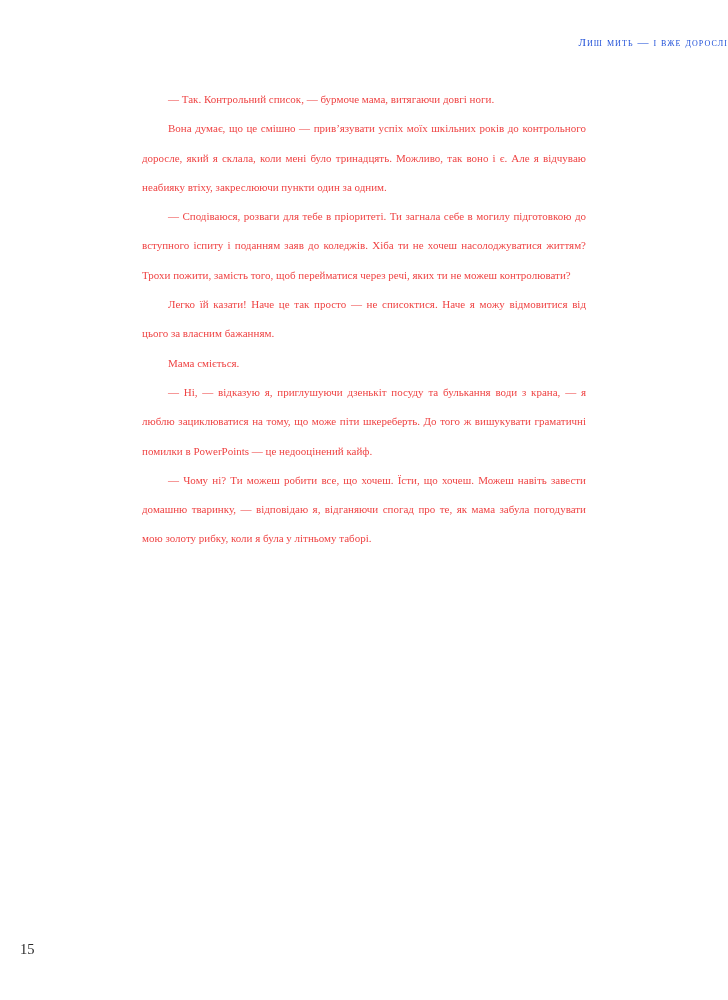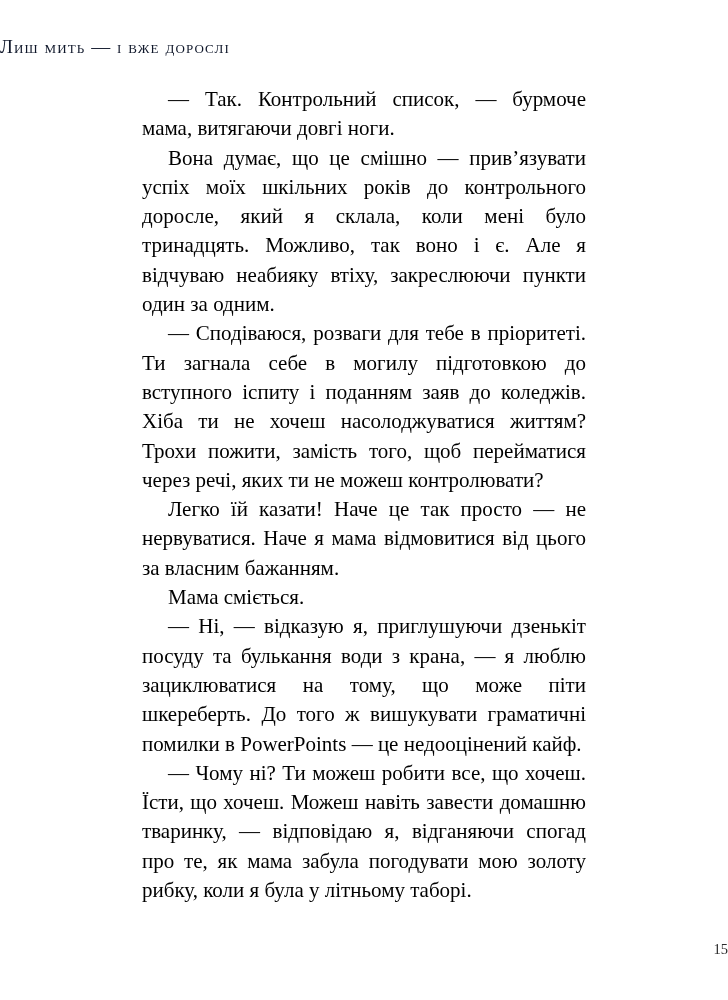--- a/index.html
+++ b/index.html
@@ -19,67 +19,67 @@
     height: 1000px;
     box-sizing: border-box;
     padding: 0;
     overflow: hidden;
   }
   .running-head {
     position: absolute;
     top: 36px;
     left: 0;
     right: 0;
-    text-align: left;
+    text-align: right;
     font-family: "Liberation Serif", serif;
     font-variant: small-caps;
-    font-size: 19px;
+    font-size: 11px;
     letter-spacing: 1.1px;
-    color: #0f172a;
+    color: #1d4ed8;
     white-space: nowrap;
   }
   .text-block {
     position: absolute;
     top: 85px;
     left: 142px;
     width: 444px;
   }
   .text-block p {
     margin: 0;
     text-indent: 26px;
     text-align: justify;
     text-justify: inter-word;
-    font-size: 21px;
+    font-size: 11px;
     line-height: 29.3px;
-    color: #000000;
+    color: #ef4444;
     hyphens: manual;
   }
   .folio {
     position: absolute;
     bottom: 42px;
     left: 0;
     right: 0;
-    text-align: right;
+    text-align: left;
     font-size: 14.5px;
     color: #2a2a2a;
     margin-left: 20px;
   }
 </style>
 </head>
 <body>
 
 <div class="page">
 
   <div class="running-head">Лиш мить — і вже дорослі</div>
 
   <div class="text-block">
     <p>— Так. Контрольний список, — бурмоче мама, витягаючи довгі ноги.</p>
     <p>Вона думає, що це смішно — прив’язувати успіх моїх шкільних років до контрольного доросле, який я склала, коли мені було тринадцять. Можливо, так воно і є. Але я відчуваю неабияку втіху, закреслю­ючи пункти один за одним.</p>
     <p>— Сподіваюся, розваги для тебе в пріоритеті. Ти загнала себе в могилу підготовкою до вступного іспиту і поданням заяв до коледжів. Хіба ти не хочеш насолоджуватися життям? Трохи пожити, замість того, щоб перейматися через речі, яких ти не можеш контролювати?</p>
-    <p>Легко їй казати! Наче це так просто — не нервува­тися. Наче я мама відмовитися від цього за власним бажанням.</p>
+    <p>Легко їй казати! Наче це так просто — не список­тися. Наче я можу відмовитися від цього за власним бажанням.</p>
     <p>Мама сміється.</p>
     <p>— Ні, — відказую я, приглушуючи дзенькіт посу­ду та булькання води з крана, — я люблю зациклю­ватися на тому, що може піти шкереберть. До того ж вишукувати граматичні помилки в PowerPoints — це недооцінений кайф.</p>
     <p>— Чому ні? Ти можеш робити все, що хочеш. Їсти, що хочеш. Можеш навіть завести домашню тваринку, — відповідаю я, відганяючи спогад про те, як мама забула погодувати мою золоту рибку, коли я була у літньому таборі.</p>
   </div>
 
   <div class="folio">15</div>
 
 </div>
 
 </body></html>

